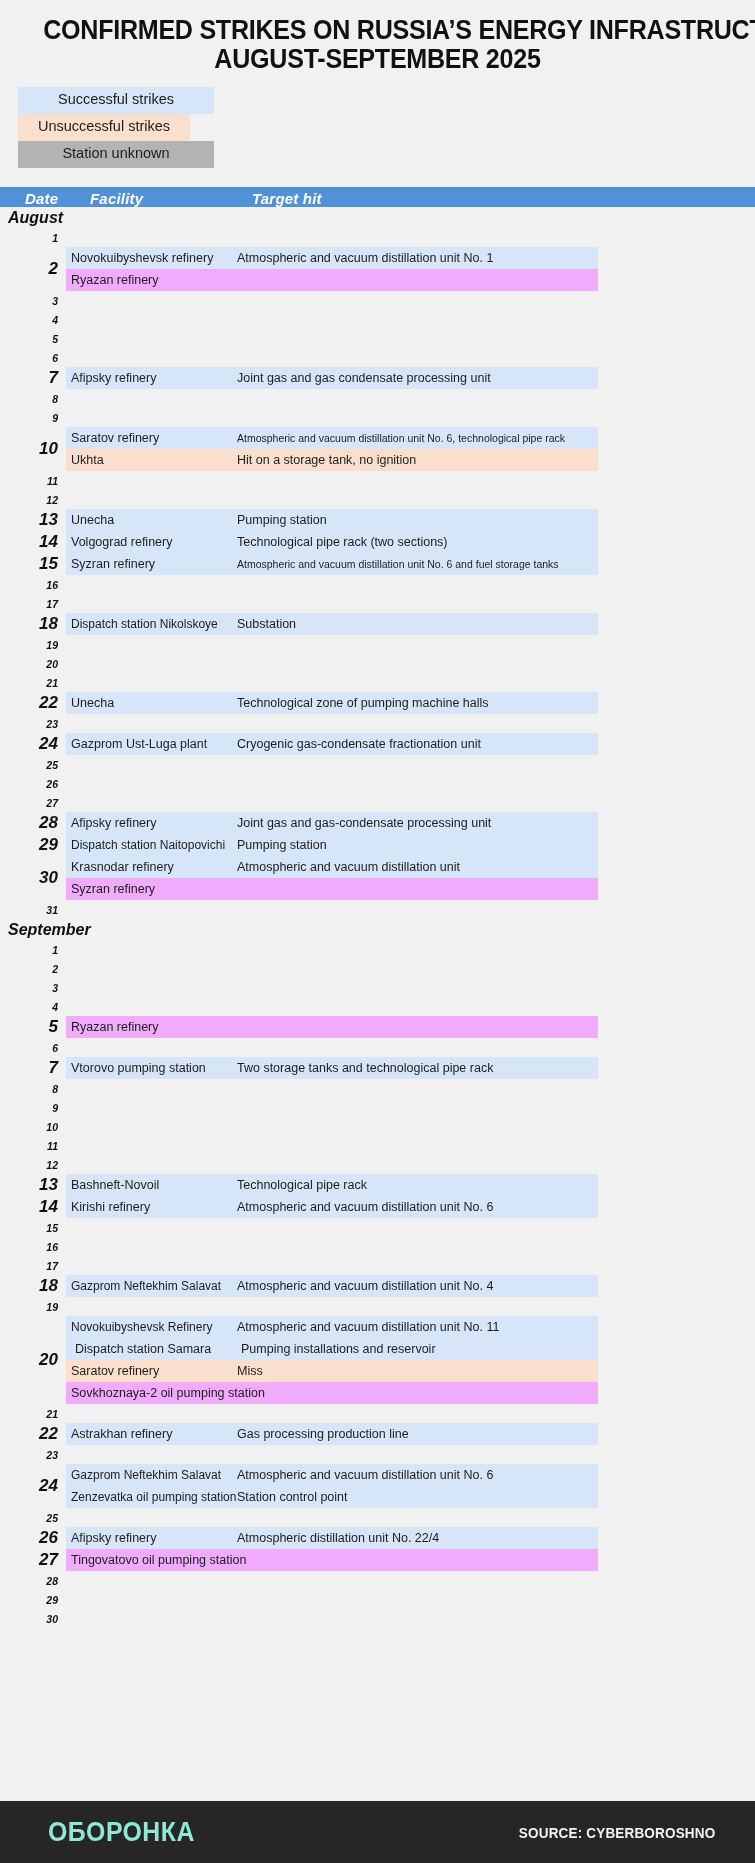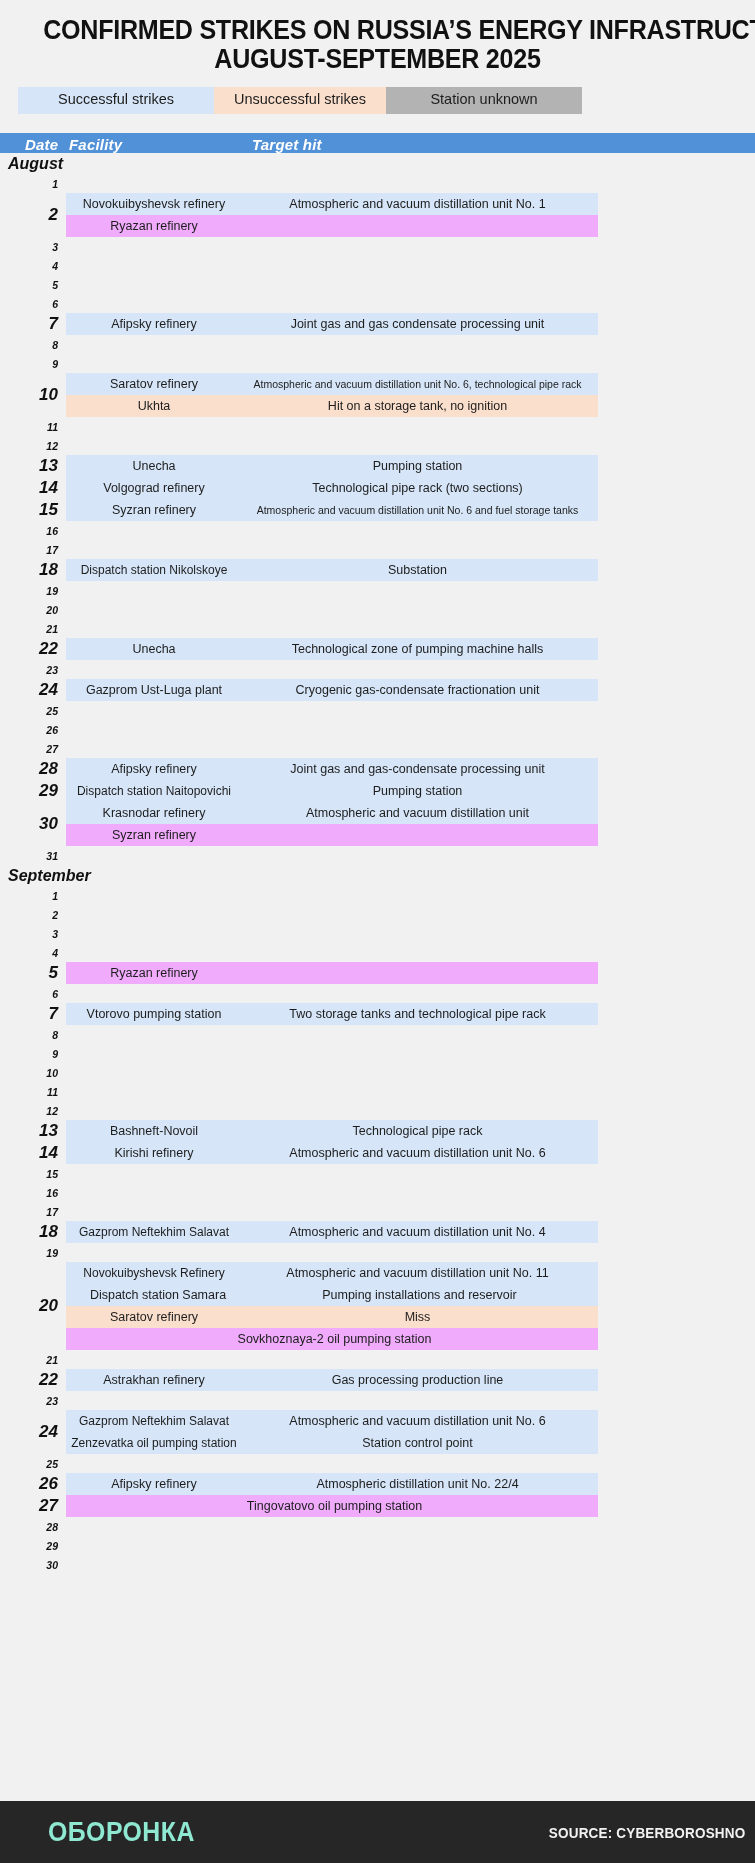--- a/index.html
+++ b/index.html
@@ -23,22 +23,23 @@
     transform:scaleX(0.93);
     transform-origin:center;
     color:#111;
     white-space:nowrap;
   }
   .title-line.l2{font-size:27px;}
 
   
   .legend{
     display:flex;
-    justify-content:flex-start;
+    justify-content:space-between;
     padding:14px 18px 0 18px;
+    flex-direction:column;
   }
   .legend-item{
     font-size:14.5px;
     color:#1d1d1d;
     padding:5px 0 6px 0;
     text-align:center;
     line-height:1.1;
   }
   .lg-success{background:#d6e6f8;width:196px;}
   .lg-fail{background:#fbdfcd;width:172px;}
@@ -54,21 +55,21 @@
   .th{
     position:absolute;
     top:3px;
     font-style:italic;
     font-weight:bold;
     font-size:15px;
     color:#ffffff;
     letter-spacing:0.2px;
   }
   .th-date{left:25px;}
-  .th-facility{left:69px;}
+  .th-facility{left:90px;}
   .th-target{left:252px;}
 
   
   .cal{position:relative;}
 
   .month-label{
     font-style:italic;
     font-weight:bold;
     font-size:16px;
     color:#111;
@@ -100,21 +101,20 @@
   .day.active .daynum{font-size:17px;}
 
   .rows{flex:0 0 532px;width:532px;}
 
   .row{
     height:22px;
     display:flex;
     align-items:center;
     box-sizing:border-box;
     padding-left:5px;
-    text-align:center;
   }
   .row.success{background:#d6e6f8;}
   .row.fail{background:#fbdfcd;}
   .row.unknown{background:#f0abfc;}
 
   .cell-facility{
     width:166px;
     flex:0 0 166px;
     font-size:12.5px;
     color:#1d1d1d;
@@ -135,21 +135,21 @@
   
   .footer{
     position:absolute;
     left:0;bottom:0;
     width:755px;height:62px;
     background:#262626;
     display:flex;
     align-items:center;
     justify-content:space-between;
     box-sizing:border-box;
-    padding:0 10px 0 48px;
+    padding:0 40px 0 48px;
   }
   .brand{
     font-family:"Liberation Sans Narrow","Liberation Sans",sans-serif;
     font-weight:bold;
     font-size:27px;
     color:#8fe8d2;
     letter-spacing:0.5px;
     transform:scaleX(0.92);
     transform-origin:left center;
   }

